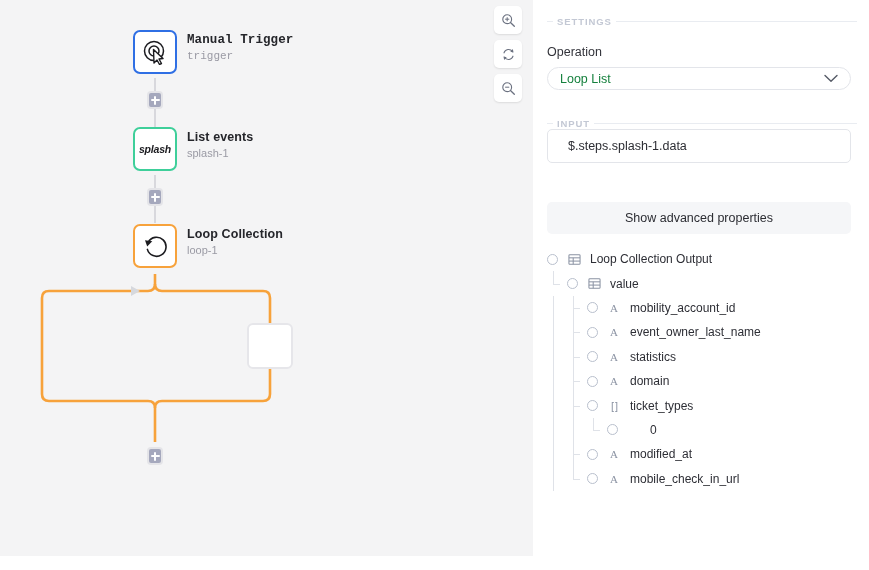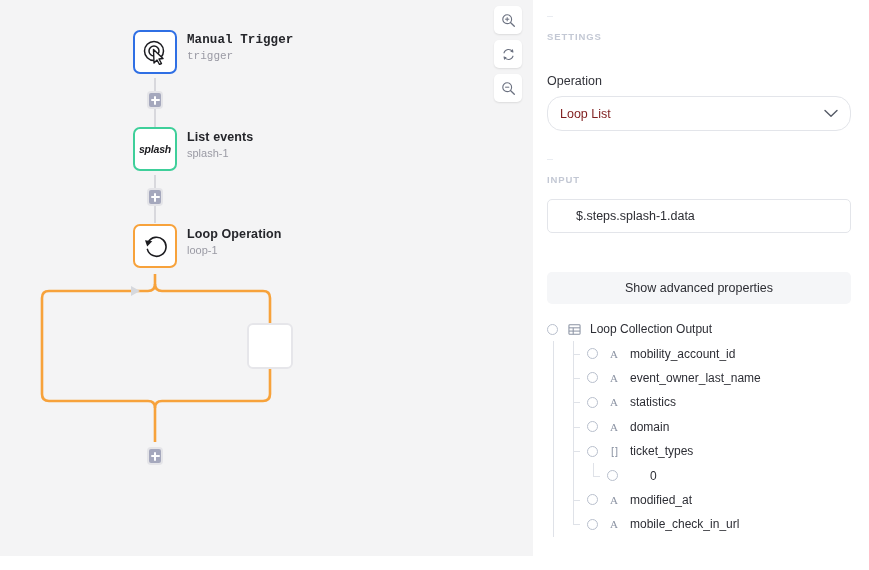--- a/index.html
+++ b/index.html
@@ -125,24 +125,23 @@
   .panel {
     position: relative;
     flex: 1 1 auto;
     height: 570px;
     background: #ffffff;
     padding: 0 12px 0 8px;
     overflow: hidden;
   }
   .section-head {
     display: flex;
-    align-items: flex-start;
-    gap: 14px;
+    align-items: center;
+    gap: 4px;
     padding-left: 6px;
-    flex-direction: column;
   }
   .section-head .txt {
     font-size: 9.5px;
     letter-spacing: 0.9px;
     color: #c3c8d4;
     font-weight: bold;
     white-space: nowrap;
   }
   .section-head .rule {
     flex: 1;
@@ -153,30 +152,30 @@
     width: 6px; height: 1px; background: #e9ecf1;
   }
 
   .field-label {
     font-size: 12.5px;
     color: #32333a;
     margin: 18px 0 8px 6px;
   }
   .select {
     position: relative;
-    height: 35px;
+    height: 23px;
     margin: 0 6px;
     border: 1px solid #e3e5ea;
     border-radius: 15px;
     background: #ffffff;
     display: flex;
     align-items: center;
     padding: 0 12px;
     font-size: 12.5px;
-    color: #7f1d1d;
+    color: #15803d;
   }
   .select .chev {
     position: absolute;
     right: 12px;
     top: 50%;
     transform: translateY(-50%);
   }
 
   .input-row {
     display: flex;
@@ -208,21 +207,21 @@
   }
 
   .text-input {
     height: 34px;
     margin: 0 6px;
     border: 1px solid #e3e5ea;
     border-radius: 5px;
     background: #ffffff;
     display: flex;
     align-items: center;
-    padding: 0 28px;
+    padding: 0 20px;
     font-size: 12.5px;
     color: #2c2d33;
   }
 
   .adv-btn {
     height: 32px;
     margin: 39px 6px 0 6px;
     background: #f5f6f8;
     border-radius: 5px;
     display: flex; align-items: center; justify-content: center;
@@ -341,21 +340,21 @@
       <div class="node-sub">splash-1</div>
     </div>
 
     <div class="node loop" style="left:133px; top:224px;">
       <svg width="27" height="27" viewBox="0 0 27 27">
         <path d="M6.2 9.2 A9.5 9.5 0 1 1 5.4 16.4" fill="none" stroke="#1b1b1f" stroke-width="1.6" stroke-linecap="round"></path>
         <polygon points="3.0,7.2 10.3,8.3 5.2,13.6" fill="#1b1b1f"></polygon>
       </svg>
     </div>
     <div class="node-label" style="left:187px; top:227px;">
-      <div class="node-title">Loop Operation</div>
+      <div class="node-title">Loop Collection</div>
       <div class="node-sub">loop-1</div>
     </div>
 
     <div class="node empty" style="left:247px; top:323px;"></div>
 
     <div class="zoom-rail">
       <div class="zoom-btn">
         <svg width="15" height="15" viewBox="0 0 16 16">
           <circle cx="6.6" cy="6.6" r="4.7" fill="none" stroke="#6b7180" stroke-width="1.2"></circle>
           <line x1="10.1" y1="10.1" x2="14.2" y2="14.2" stroke="#6b7180" stroke-width="1.4" stroke-linecap="round"></line>
@@ -427,20 +426,36 @@
               <svg width="13" height="13" viewBox="0 0 14 14">
                 <rect x="1" y="1.8" width="12" height="10.4" rx="1" fill="none" stroke="#8b93a3" stroke-width="1.1"></rect>
                 <line x1="1" y1="5.2" x2="13" y2="5.2" stroke="#8b93a3" stroke-width="1.1"></line>
                 <line x1="1" y1="8.7" x2="13" y2="8.7" stroke="#8b93a3" stroke-width="1.1"></line>
                 <line x1="5.6" y1="5.2" x2="5.6" y2="12.2" stroke="#8b93a3" stroke-width="1.1"></line>
               </svg>
             </span>
             <span class="tree-label">Loop Collection Output</span>
           </div>
           <div class="tree-row">
+            <div class="guides" style="width: 20px;">
+              <div class="guide-elbow" style="left: 6px;"></div>
+              <div class="guide-elbow-h" style="left: 6px;"></div>
+            </div>
+            <span class="toggle-circle"></span>
+            <span class="type-icon">
+              <svg width="13" height="13" viewBox="0 0 14 14">
+                <rect x="1" y="1.8" width="12" height="10.4" rx="1" fill="none" stroke="#8b93a3" stroke-width="1.1"></rect>
+                <line x1="1" y1="5.2" x2="13" y2="5.2" stroke="#8b93a3" stroke-width="1.1"></line>
+                <line x1="1" y1="8.7" x2="13" y2="8.7" stroke="#8b93a3" stroke-width="1.1"></line>
+                <line x1="5.6" y1="5.2" x2="5.6" y2="12.2" stroke="#8b93a3" stroke-width="1.1"></line>
+              </svg>
+            </span>
+            <span class="tree-label">value</span>
+          </div>
+          <div class="tree-row">
             <div class="guides" style="width: 40px;">
               <div class="guide-v" style="left: 6px;"></div>
               <div class="guide-elbow" style="left: 26px;"></div>
               <div class="guide-elbow-h" style="left: 26px;"></div>
               <div class="guide-v" style="left: 26px; top: 12.2px; bottom: 0px;"></div>
             </div>
             <span class="toggle-circle"></span>
             <span class="type-icon">
               <span style="font-size:11px;color:#8b93a3;font-family:'Liberation Serif',serif;">A</span>
             </span>

